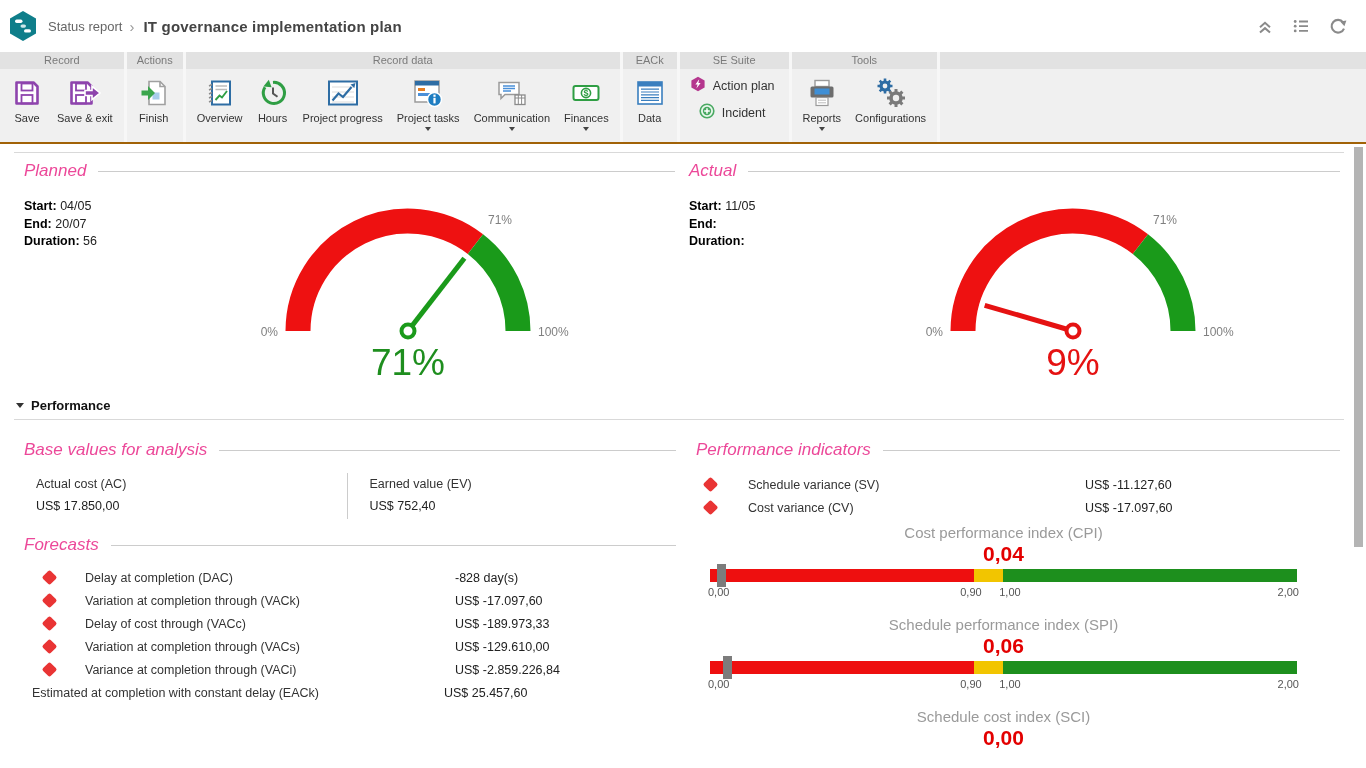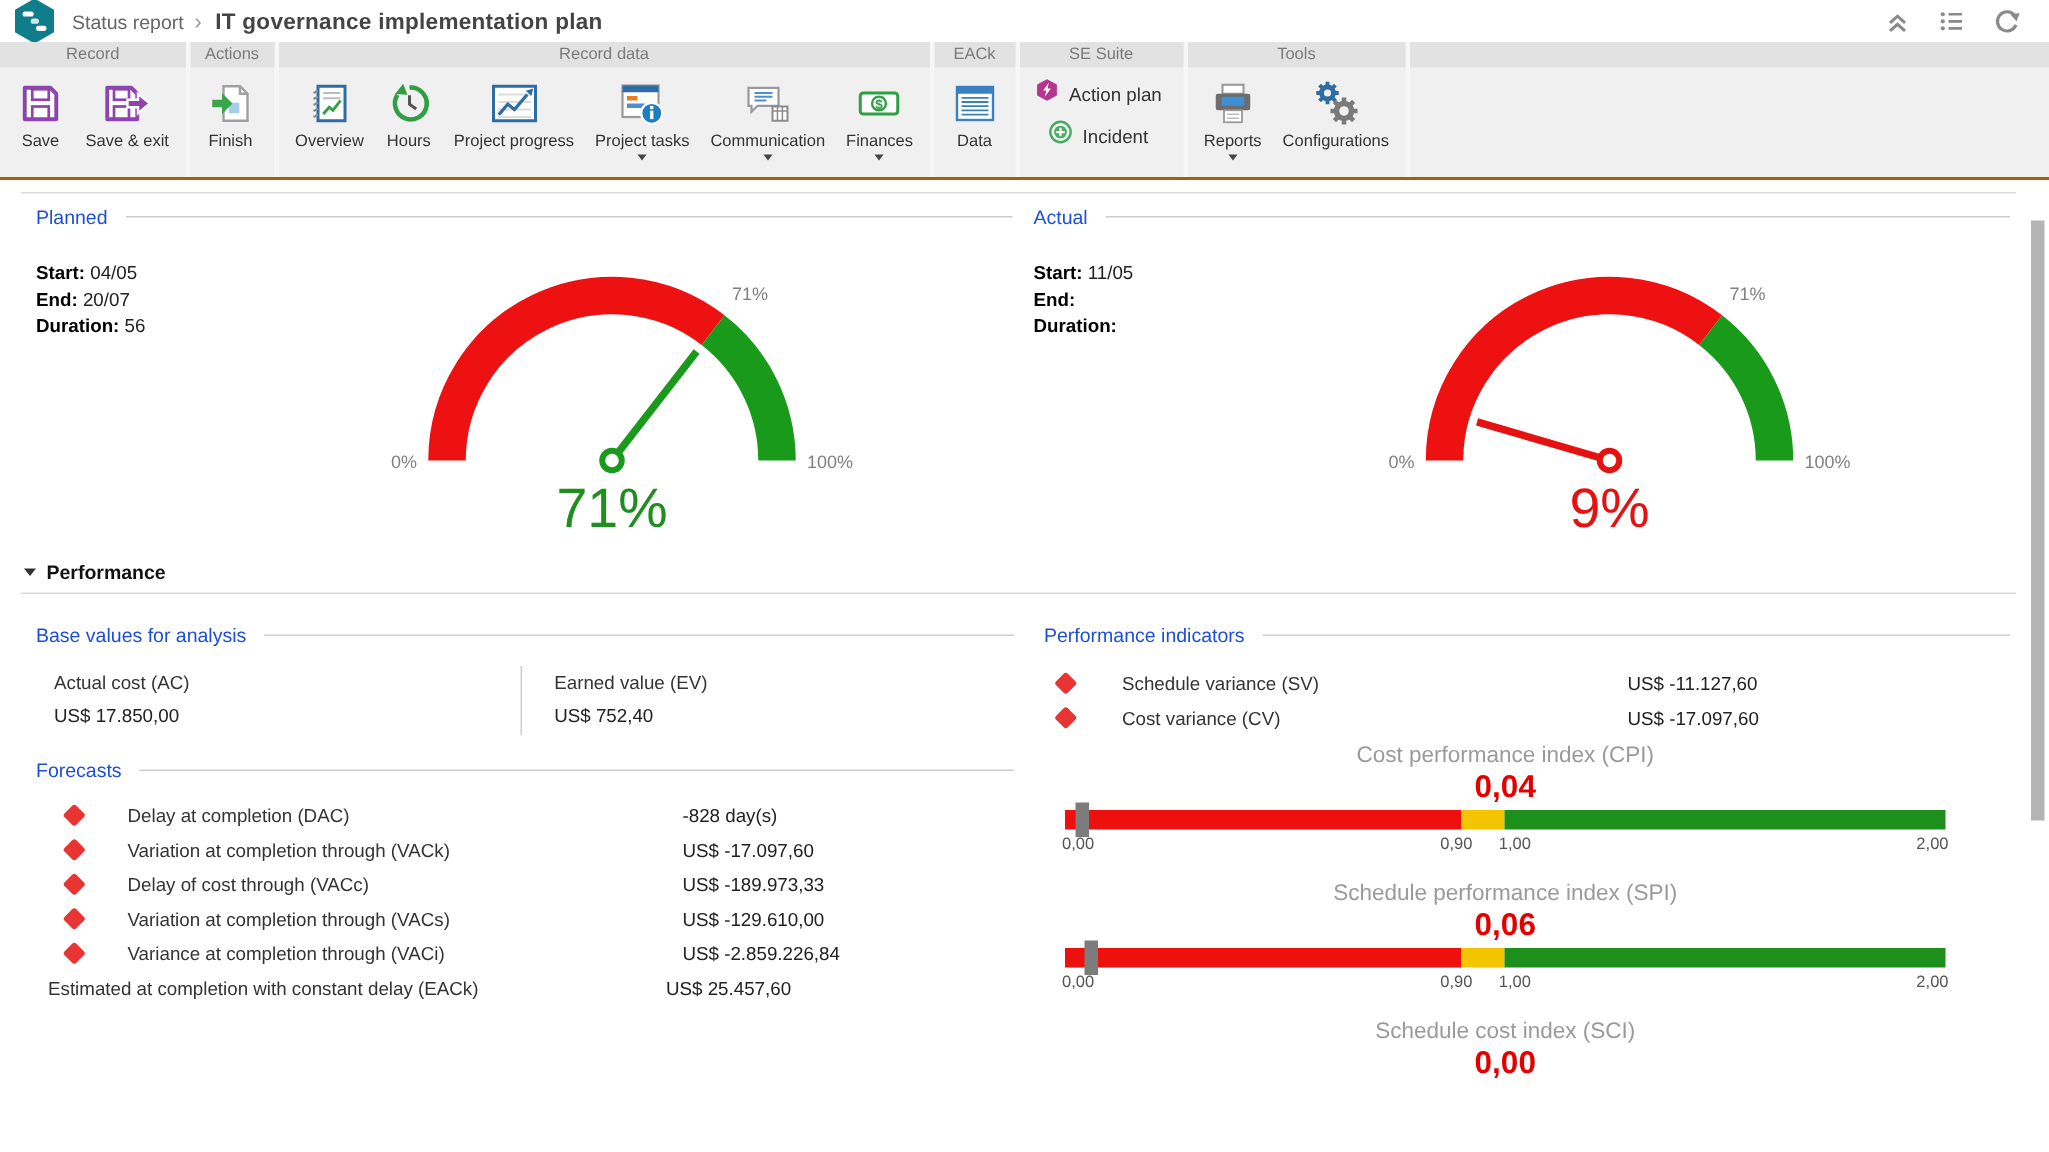--- a/index.html
+++ b/index.html
@@ -1,21 +1,21 @@
 <!DOCTYPE html>
 <html><head>
 <meta charset="utf-8">
 <style>
   * { margin:0; padding:0; box-sizing:border-box; }
   html,body { width:1366px; height:768px; overflow:hidden; background:#fff;
     font-family:"Liberation Sans", sans-serif; color:#333; }
   .app { position:relative; width:1366px; height:768px; }
 
   
-  .topbar { height:28px; display:flex; align-items:center; background:#fff; padding:0 10px 0 8px; }
+  .topbar { height:52px; display:flex; align-items:center; background:#fff; padding:0 10px 0 8px; }
   .logo { width:30px; height:32px; margin-right:10px; display:flex; align-items:center; }
   .crumb { font-size:13px; color:#666; margin-right:7px; cursor:pointer; }
   .crumb-sep { font-size:15px; color:#999; margin-right:9px; }
   .title { font-size:15px; font-weight:bold; color:#444; letter-spacing:.2px; }
   .topbar-actions { margin-left:auto; display:flex; gap:14px; align-items:center; padding-right:8px; }
   .tb-icon { width:22px; height:22px; cursor:pointer; display:flex; align-items:center; justify-content:center; }
 
   
   .ribbon { height:92px; background:#f7f7f7; display:flex; border-bottom:2px solid #a16207; }
   .rgroup { background:#f0f0f0; margin-right:3px; display:flex; flex-direction:column; }
@@ -41,21 +41,21 @@
     border-top:5px solid #333; display:inline-block; margin-right:7px; }
   .rule { border:none; border-top:1px solid #d9d9d9; margin:2px 0 0 0; }
 
   .idrow { margin:16px 0 0 4px; font-size:13px; }
   .idrow b { color:#000; }
   .idrow .gap { display:inline-block; width:22px; }
 
   .gauge-cols { display:flex; margin-top:8px; height:234px; }
   .gauge-col { position:relative; width:666px; }
   .legend-row { display:flex; align-items:center; padding-left:10px; }
-  .legend-text { font-size:13px; color:#1d4ed8; white-space:nowrap; }
+  .legend-text { font-size:17px; color:#ec4899; white-space:nowrap;font-style:italic; }
   .legend-line { flex:1; border-top:1px solid #ccc; margin-left:12px; margin-right:4px; }
   .gdetails { position:absolute; left:10px; top:37px; font-size:12.5px; line-height:17.5px; color:#222; }
   .gdetails b { color:#000;text-align:right; }
   .gauge { position:absolute; left:224px; top:42px; }
   .gtick { font-size:12px; fill:#808080; }
   .gvalue { font-size:37px; }
 
   .perf-cols { display:flex; margin-top:2px; }
   .perf-left { width:666px; }
   .perf-right { flex:1; padding-left:6px; }

